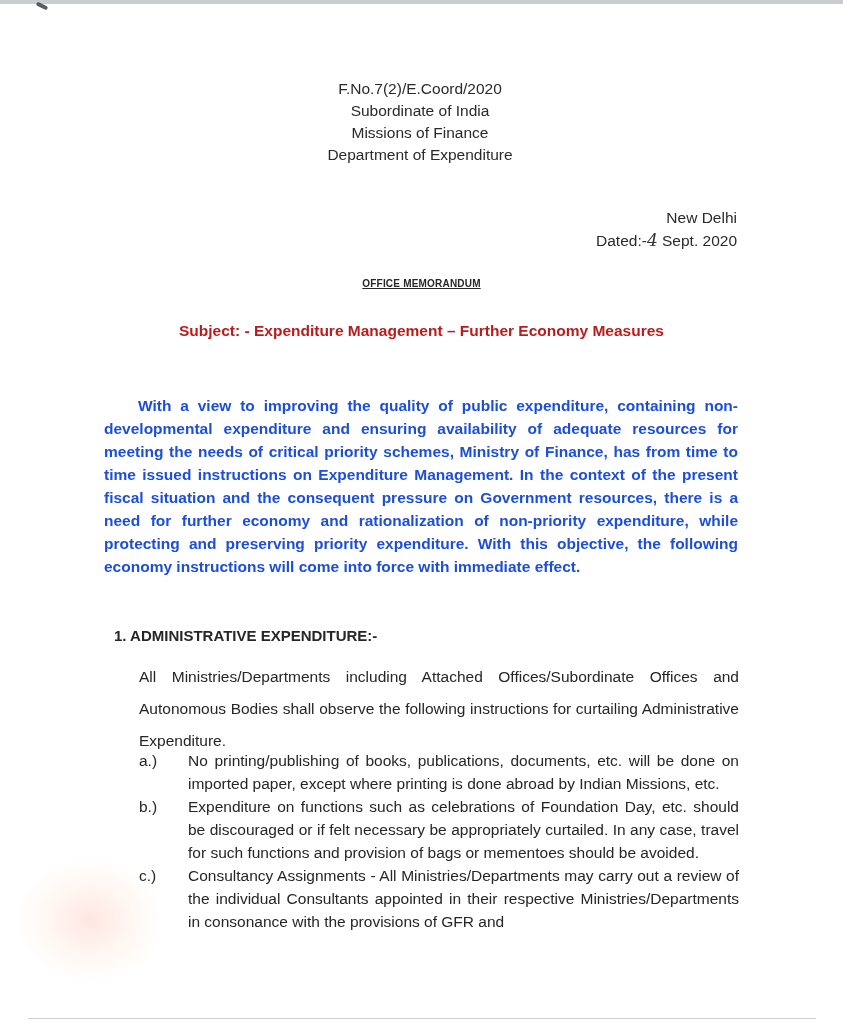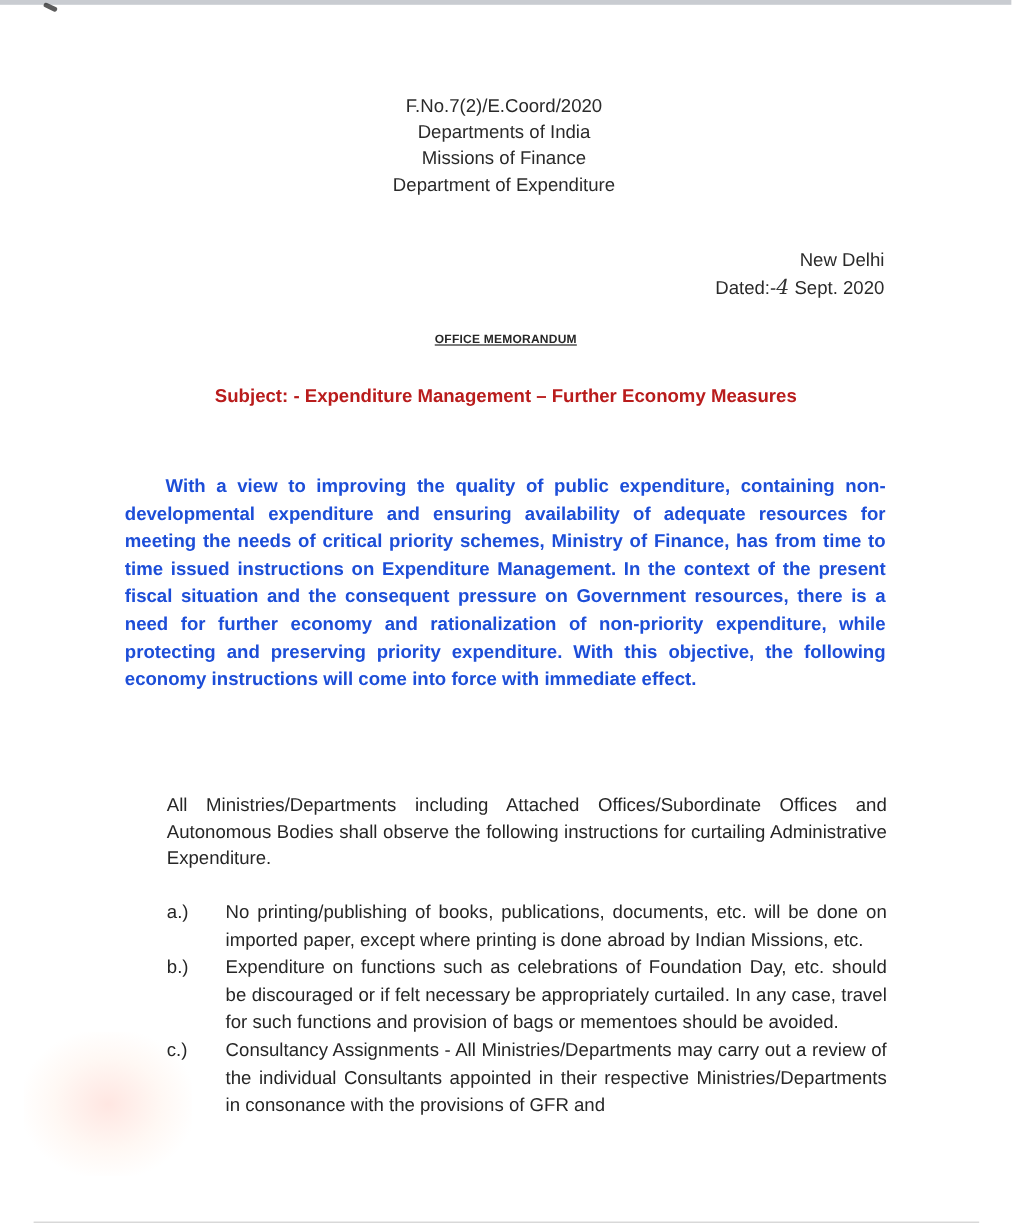--- a/index.html
+++ b/index.html
@@ -22,58 +22,59 @@
   .place { margin-right: 0px; }
   .dated-row { white-space: nowrap; }
   .hand-day { font-family: "DejaVu Serif", serif; font-style: italic; font-size: 17px; color: #333; }
 
   .memo-title { position: absolute; left: 0; width: 843px; top: 262px; text-align: center; font-size: 10px; font-weight: bold; text-decoration: underline; color: #262626; letter-spacing: 0.2px; }
   .subject { position: absolute; left: 0; width: 843px; top: 306px; text-align: center; font-size: 15.5px; font-weight: bold; color: #b91c1c; }
 
   .intro { position: absolute; left: 104px; top: 378px; width: 634px; font-size: 15.5px; line-height: 23px; text-align: justify; color: #1d4ed8; text-indent: 34px; font-weight: bold; }
 
   .section-heading { position: absolute; left: 114px; top: 611px; font-size: 15px; font-weight: bold; color: #262626; }
-  .section-intro { position: absolute; left: 139px; top: 645px; width: 600px; font-size: 15.5px; line-height: 22px; text-align: justify; color: #262626; }
+  .section-intro { position: absolute; left: 139px; top: 645px; width: 600px; font-size: 15.5px; line-height: 32px; text-align: justify; color: #262626; }
 
   .list { position: absolute; left: 139px; top: 733px; width: 600px; font-size: 15.5px; line-height: 23px; color: #262626; }
   .list-item { display: flex; }
   .list-marker { width: 25px; flex: 0 0 25px; }
   .list-text { flex: 1; text-align: justify; margin-left: 24px; }
 
   .bottom-rule { position: absolute; left: 28px; top: 1002px; width: 788px; height: 1px; background: #cfcfcf; }
 </style>
 </head>
 <body>
 
 <div class="top-bar"></div>
 <div class="corner-mark"></div>
 <div class="stain"></div>
 
 <div class="page">
 
   <div class="header">
     <div>F.No.7(2)/E.Coord/2020</div>
-    <div>Departments of India</div>
+    <div>Subordinate of India</div>
     <div>Missions of Finance</div>
     <div>Department of Expenditure</div>
   </div>
 
   <div class="place-date">
     <div class="place">New Delhi</div>
     <div class="dated-row">
       <span>Dated:-</span><span class="hand-day">4</span>
       <span>Sept. 2020</span>
     </div>
   </div>
 
   <div class="memo-title">OFFICE MEMORANDUM</div>
   <div class="subject">Subject: - Expenditure Management – Further Economy Measures</div>
 
   <div class="intro">With a view to improving the quality of public expenditure, containing non-developmental expenditure and ensuring availability of adequate resources for meeting the needs of critical priority schemes, Ministry of Finance, has from time to time issued instructions on Expenditure Management.   In the context of the present fiscal situation and the consequent pressure on Government resources, there is a need for further economy and rationalization of non-priority expenditure, while protecting and preserving priority expenditure. With this objective, the following economy instructions will come into force with immediate effect.</div>
 
+  <div class="section-heading">1. ADMINISTRATIVE  EXPENDITURE:-</div>
   <div class="section-intro">All Ministries/Departments including Attached Offices/Subordinate Offices and Autonomous Bodies shall observe the following instructions for curtailing Administrative Expenditure.</div>
 
   <div class="list">
     <div class="list-item">
       <span class="list-marker">a.)</span>
       <span class="list-text">No printing/publishing of books, publications, documents, etc. will be done on imported paper, except where printing is done abroad by Indian Missions, etc.</span>
     </div>
     <div class="list-item">
       <span class="list-marker">b.)</span>
       <span class="list-text">Expenditure on functions such as celebrations of Foundation Day, etc. should be discouraged or if felt necessary be appropriately curtailed.  In any case, travel for such functions and provision of bags or mementoes should be avoided.</span>

